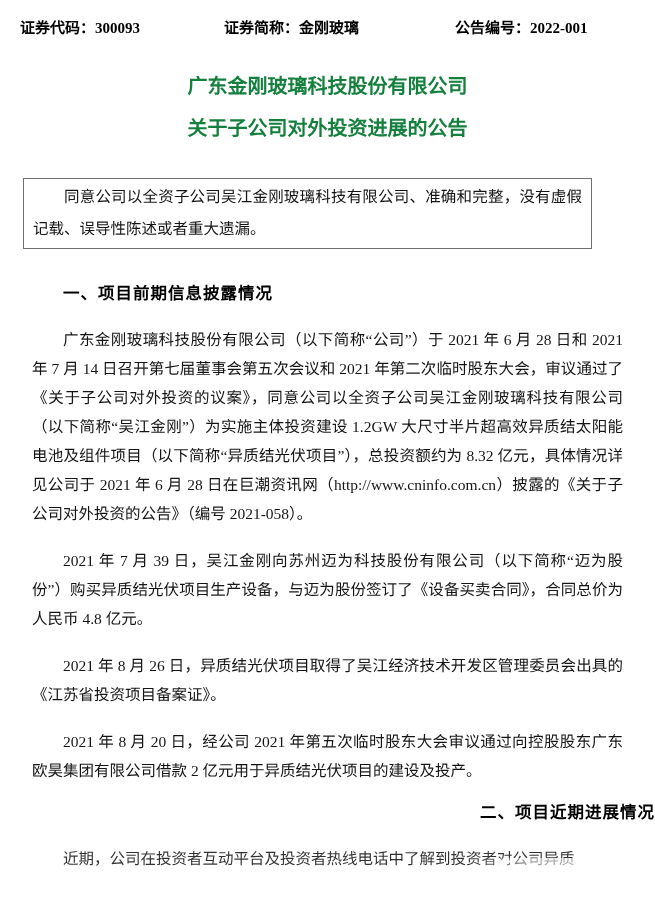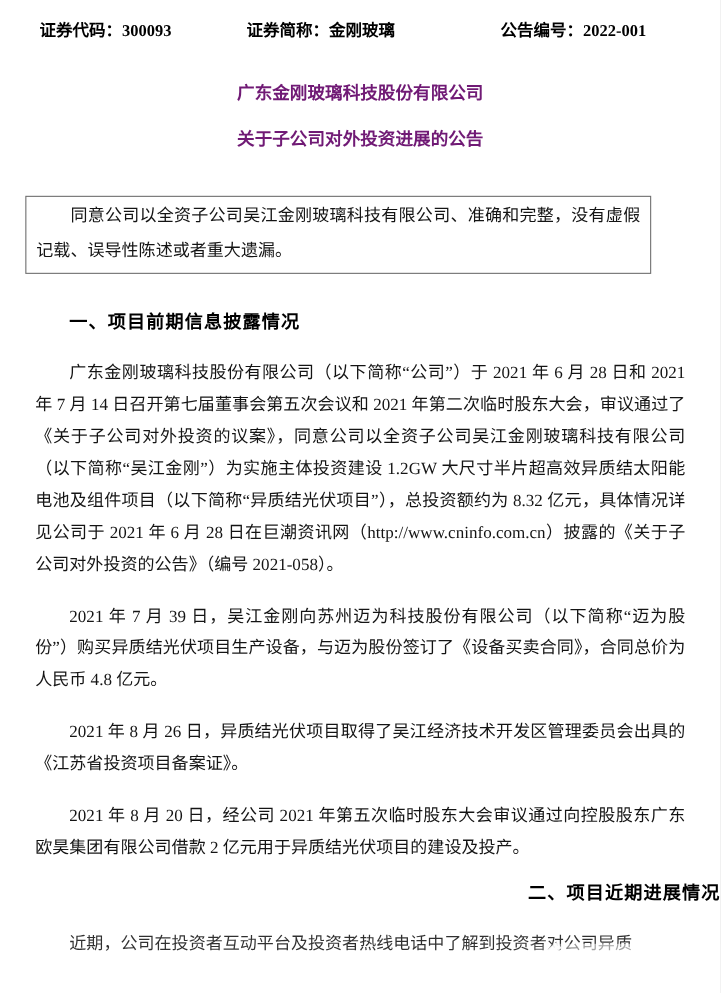--- a/index.html
+++ b/index.html
@@ -8,26 +8,26 @@
     width:655px;height:903px;
     background:#ffffff;
     overflow:hidden;
     font-family:"Liberation Serif","DejaVu Serif",serif;
     color:#141414;
   }
   
   .header-row{position:relative;height:33px;font-weight:bold;font-size:15px;color:#000;
     font-family:"Liberation Serif","DejaVu Serif",serif;}
   .header-row .hdr{position:absolute;top:16px;white-space:nowrap;}
-  .hdr-code{left:36px;}
+  .hdr-code{left:20px;}
   .hdr-name{left:224px;}
   .hdr-no{left:455px;}
   
   .doc-title{margin:39px 0 0 0;text-align:center;font-family:"Liberation Sans","DejaVu Sans",sans-serif;
-    font-weight:bold;font-size:16px;line-height:28px;color:#701a75;}
+    font-weight:bold;font-size:20px;line-height:28px;color:#15803d;}
   .doc-title.second{margin-top:14px;}
   
   .disclaimer-box{
     box-sizing:border-box;
     margin:36px 0 0 23px;
     width:569px;
     border:1.5px solid #6f6f6f;
     padding:2px 9px 3px 9px;
   }
   .disclaimer-box p{

